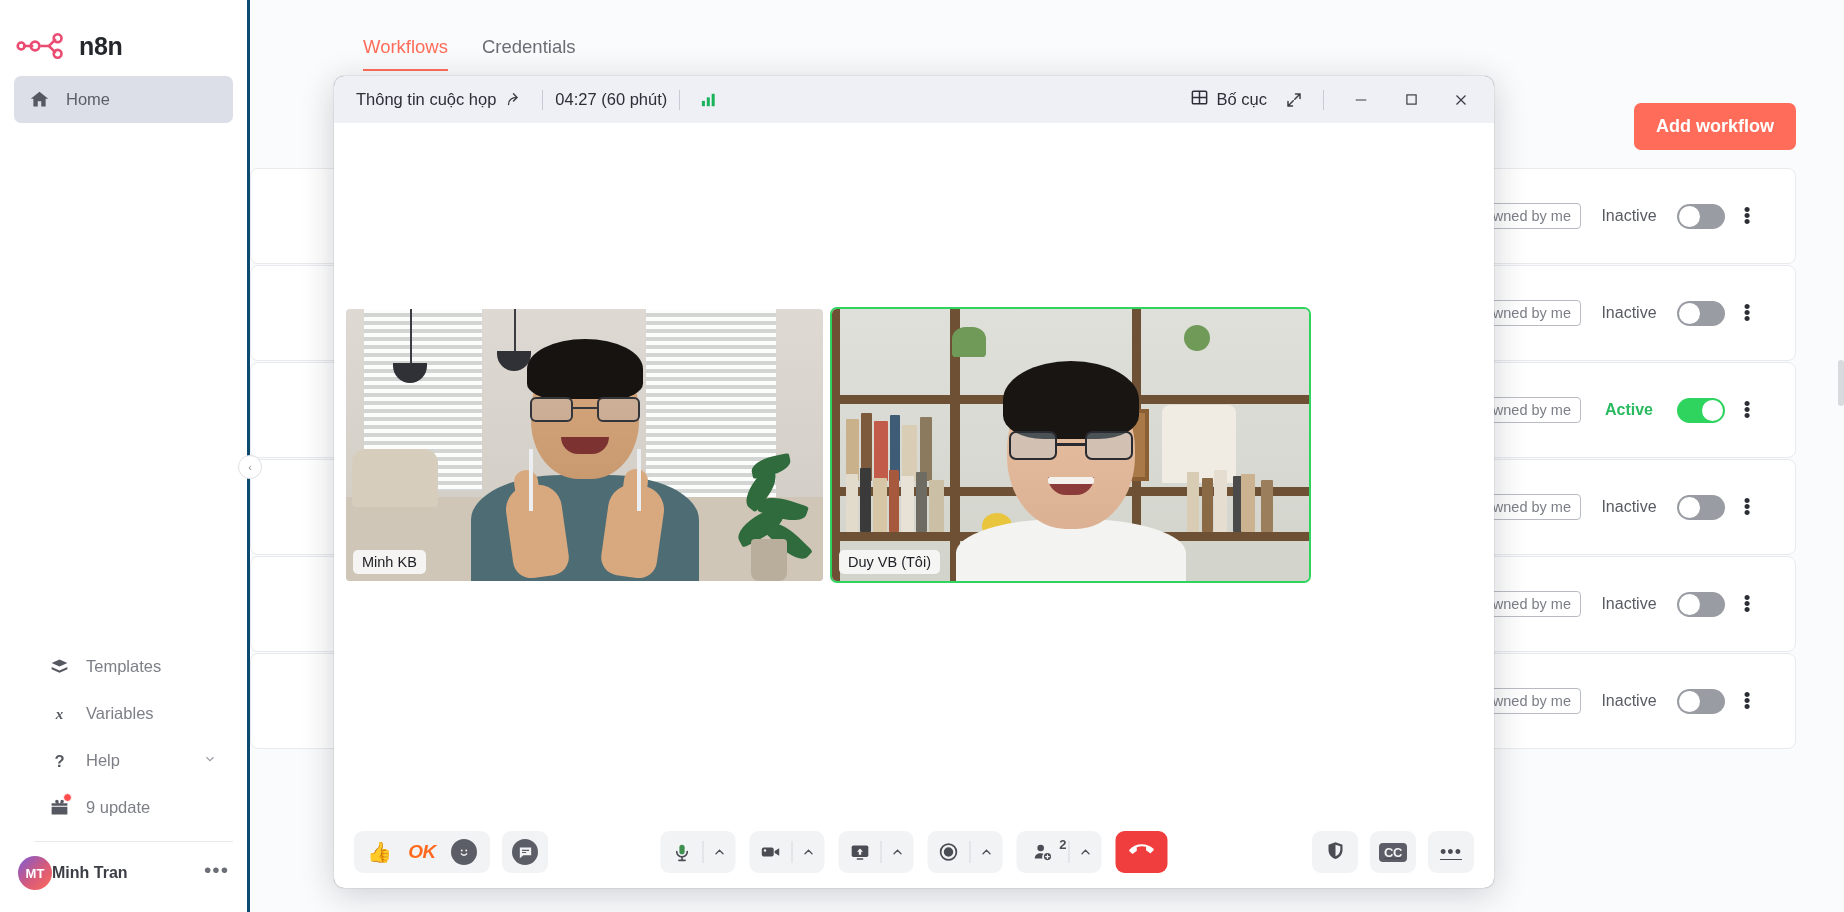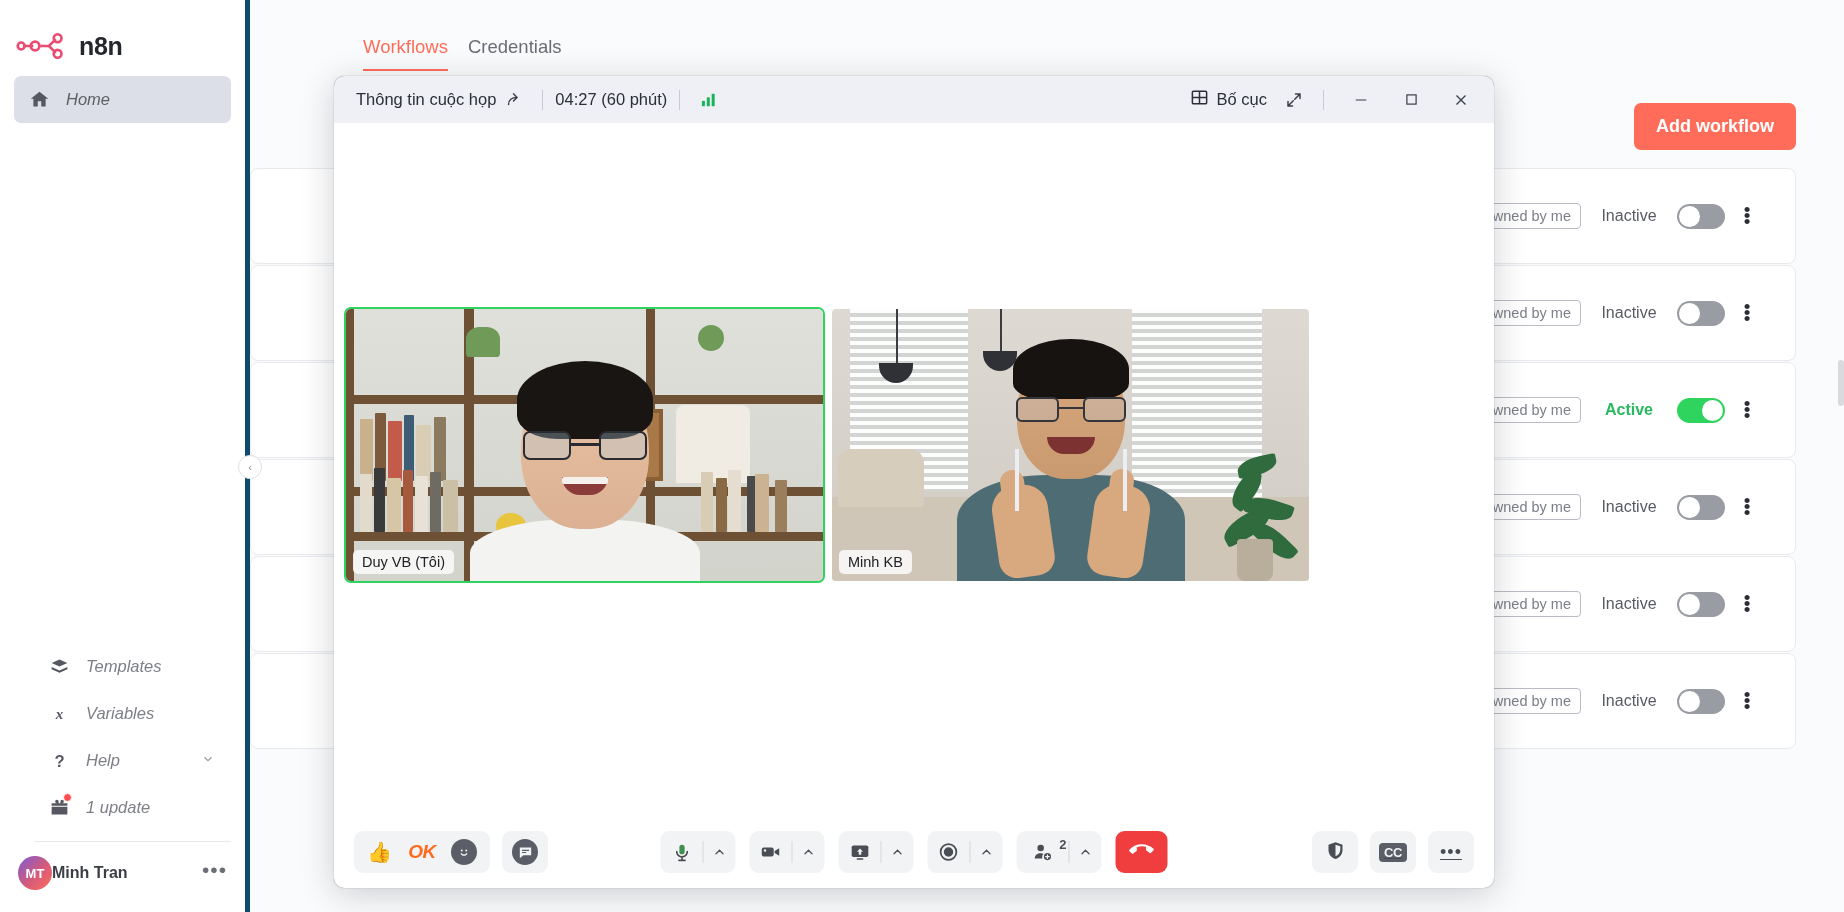--- a/index.html
+++ b/index.html
@@ -6,38 +6,38 @@
   html, body {
     width: 1844px; height: 912px;
     font-family: "Liberation Sans", sans-serif;
     background: #fff; overflow: hidden;
   }
   .app { position: relative; width: 1844px; height: 912px; display: flex; }
 
   
   .sidebar {
     width: 250px; height: 912px; background: #ffffff;
-    border-right: 5px solid #0c4a6e;
+    border-right: 3px solid #0c4a6e;
     display: flex; flex-direction: column;
     flex: 0 0 250px; position: relative; z-index: 5;
   }
   .brand { display: flex; align-items: center; gap: 11px; padding: 24px 0 0 16px; height: 68px; }
   .brand-logo { width: 52px; height: 30px; flex: 0 0 52px; }
   .brand-name { font-size: 25px; font-weight: 700; color: #24272c; letter-spacing: -0.3px; }
 
   .nav-top { padding: 8px 14px 0 14px; }
   .nav-item {
     display: flex; align-items: center; gap: 16px;
     height: 47px; padding: 0 14px; border-radius: 7px;
     color: #7d7f86; font-size: 16.5px; cursor: pointer;
     position: relative;
   }
   .nav-item.active { background: #dcdfe7; color: #5c5f66; }
   .nav-icon { width: 22px; height: 22px; flex: 0 0 22px; display: flex; align-items: center; justify-content: center; color: #555860; }
-  .nav-label { flex: 1; white-space: nowrap; font-style: italic; }
+  .nav-label { flex: 1; white-space: nowrap; }
   .nav-chevron { color: #9a9ca3; font-size: 13px; margin-right: 2px; }
 
   .nav-spacer { flex: 1; }
   .nav-bottom { padding: 0 14px 0 14px; margin-left: 20px; }
   .nav-divider { height: 1px; background: #e8e9ed; margin: 10px 0 0 0; }
 
   .update-dot { position: absolute; width: 9px; height: 9px; border-radius: 50%; background: #ff4d4d; top: 9px; left: 29px; border: 1.5px solid #fff; }
 
   .user-row { display: flex; align-items: center; padding: 14px 18px 22px 18px; }
   .avatar {
@@ -53,21 +53,21 @@
   .collapse-handle {
     position: absolute; left: 238px; top: 455px;
     width: 24px; height: 24px; border-radius: 50%;
     background: #fff; border: 1px solid #e0e1e6;
     display: flex; align-items: center; justify-content: center;
     color: #8a8d94; font-size: 11px; z-index: 9; cursor: pointer;
   }
 
   
   .main { flex: 1; position: relative; background: #fafbfc; height: 912px; }
-  .tabs { display: flex; gap: 20px; padding: 36px 0 0 113px; }
+  .tabs { display: flex; gap: 34px; padding: 36px 0 0 113px; }
   .tab { font-size: 18.5px; color: #6a6d74; padding-bottom: 13px; cursor: pointer; position: relative; }
   .tab.active { color: #ff6d5a; }
   .tab.active::after { content: ""; position: absolute; left: 0; right: 0; bottom: 0; height: 2.5px; background: #ff6d5a; }
 
   .add-workflow {
     position: absolute; right: 48px; top: 103px;
     background: #ff6d5a; color: #fff; border: none;
     font-size: 18px; font-weight: 700; font-family: inherit;
     padding: 0 22px; height: 47px; border-radius: 7px; cursor: pointer;
   }
@@ -290,21 +290,21 @@
             </svg>
         </span>
       </div>
       <div class="nav-item">
         <span class="nav-icon">
           <svg viewBox="0 0 24 24" width="21" height="21" fill="currentColor">
               <path d="M3 11h18v9H3v-9zm0-4h18v3H3V7zm8 0V5a2 2 0 10-2 2h2zm2 0h2a2 2 0 10-2-2v2z"></path>
             </svg>
         </span>
         <span class="update-dot"></span>
-        <span class="nav-label">1 update</span>
+        <span class="nav-label">9 update</span>
       </div>
       <div class="nav-divider"></div>
     </div>
 
     <div class="user-row">
       <span class="avatar">MT</span>
       <span class="user-name">Minh Tran</span>
       <span class="user-dots">•••</span>
     </div>
   </aside>
@@ -451,20 +451,65 @@
       <span class="mh-win">
         <svg viewBox="0 0 24 24" width="18" height="18" fill="none" stroke="currentColor" stroke-width="1.7">
             <path d="M6 6l12 12M18 6L6 18"></path>
           </svg>
       </span>
     </div>
 
     <div class="meet-stage">
       <div class="tiles">
 
+        <div class="tile">
+          <div class="scene-b">
+            <div class="window-pane" style="left:18px;top:0;width:118px;height:182px;">
+                <span class="blind"></span>
+              </div>
+            <div class="window-pane" style="left:300px;top:0;width:130px;height:196px;">
+                <span class="blind"></span>
+              </div>
+            <div style="position:absolute;left:0;right:0;bottom:0;height:84px;background:#cfc6b8;"></div>
+            <div class="lamp-cord" style="left:64px;height:56px;"></div>
+            <div class="lamp" style="left:47px;top:54px;"></div>
+            <div class="lamp-cord" style="left:168px;height:44px;"></div>
+            <div class="lamp" style="left:151px;top:42px;"></div>
+            <div style="position:absolute;left:6px;bottom:74px;width:86px;height:58px;background:#d7cdbd;border-radius:14px 14px 4px 4px;"></div>
+            <div class="plant">
+              <span class="leaf" style="right:30px;bottom:44px;width:52px;height:22px;transform:rotate(-28deg);"></span>
+              <span class="leaf" style="right:10px;bottom:62px;width:48px;height:20px;transform:rotate(18deg);"></span>
+              <span class="leaf" style="right:34px;bottom:82px;width:44px;height:20px;transform:rotate(-52deg);"></span>
+              <span class="leaf" style="right:4px;bottom:30px;width:50px;height:20px;transform:rotate(44deg);"></span>
+              <span class="leaf" style="right:26px;bottom:106px;width:40px;height:18px;transform:rotate(-12deg);"></span>
+              <span style="position:absolute;right:30px;bottom:0;width:36px;height:42px;background:#b9ae9c;border-radius:4px 4px 8px 8px;"></span>
+            </div>
+            <div class="person-b">
+              <div class="shirt-b"></div>
+              <div class="thumb l">
+                  <span class="thumb-up"></span>
+                </div>
+              <div class="thumb r">
+                  <span class="thumb-up"></span>
+                </div>
+              <div class="head-b"></div>
+              <div class="hair-b"></div>
+              <div class="glasses-b">
+                <span class="lens-b l"></span>
+                  <span class="bridge-b"></span>
+                  <span class="lens-b r"></span>
+              </div>
+              <div class="mouth-b"></div>
+              <span class="earbud" style="left:44px;top:112px;height:62px;"></span>
+              <span class="earbud" style="right:44px;top:112px;height:62px;"></span>
+            </div>
+          </div>
+          <span class="tile-name">Minh KB</span>
+        </div>
+
         <div class="tile speaking">
           <div class="scene-a">
             <div class="shelf-bg"></div>
             <div class="wood" style="left:0;right:0;top:86px;height:9px;"></div>
             <div class="wood" style="left:0;right:0;top:178px;height:9px;"></div>
             <div class="wood" style="left:0;right:0;bottom:40px;height:9px;"></div>
             <div class="wood" style="left:118px;top:0;bottom:0;width:10px;"></div>
             <div class="wood" style="left:300px;top:0;bottom:0;width:9px;"></div>
             <div class="wood" style="left:0;top:0;bottom:0;width:8px;"></div>
             <div style="position:absolute;left:120px;top:18px;width:34px;height:30px;background:#6f9a58;border-radius:40% 40% 12% 12%;"></div>
@@ -501,65 +546,20 @@
                   <span class="lens r"></span>
               </div>
               <div class="mouth-a">
                   <span class="teeth"></span>
                 </div>
             </div>
           </div>
           <span class="tile-name">Duy VB (Tôi)</span>
         </div>
 
-        <div class="tile">
-          <div class="scene-b">
-            <div class="window-pane" style="left:18px;top:0;width:118px;height:182px;">
-                <span class="blind"></span>
-              </div>
-            <div class="window-pane" style="left:300px;top:0;width:130px;height:196px;">
-                <span class="blind"></span>
-              </div>
-            <div style="position:absolute;left:0;right:0;bottom:0;height:84px;background:#cfc6b8;"></div>
-            <div class="lamp-cord" style="left:64px;height:56px;"></div>
-            <div class="lamp" style="left:47px;top:54px;"></div>
-            <div class="lamp-cord" style="left:168px;height:44px;"></div>
-            <div class="lamp" style="left:151px;top:42px;"></div>
-            <div style="position:absolute;left:6px;bottom:74px;width:86px;height:58px;background:#d7cdbd;border-radius:14px 14px 4px 4px;"></div>
-            <div class="plant">
-              <span class="leaf" style="right:30px;bottom:44px;width:52px;height:22px;transform:rotate(-28deg);"></span>
-              <span class="leaf" style="right:10px;bottom:62px;width:48px;height:20px;transform:rotate(18deg);"></span>
-              <span class="leaf" style="right:34px;bottom:82px;width:44px;height:20px;transform:rotate(-52deg);"></span>
-              <span class="leaf" style="right:4px;bottom:30px;width:50px;height:20px;transform:rotate(44deg);"></span>
-              <span class="leaf" style="right:26px;bottom:106px;width:40px;height:18px;transform:rotate(-12deg);"></span>
-              <span style="position:absolute;right:30px;bottom:0;width:36px;height:42px;background:#b9ae9c;border-radius:4px 4px 8px 8px;"></span>
-            </div>
-            <div class="person-b">
-              <div class="shirt-b"></div>
-              <div class="thumb l">
-                  <span class="thumb-up"></span>
-                </div>
-              <div class="thumb r">
-                  <span class="thumb-up"></span>
-                </div>
-              <div class="head-b"></div>
-              <div class="hair-b"></div>
-              <div class="glasses-b">
-                <span class="lens-b l"></span>
-                  <span class="bridge-b"></span>
-                  <span class="lens-b r"></span>
-              </div>
-              <div class="mouth-b"></div>
-              <span class="earbud" style="left:44px;top:112px;height:62px;"></span>
-              <span class="earbud" style="right:44px;top:112px;height:62px;"></span>
-            </div>
-          </div>
-          <span class="tile-name">Minh KB</span>
-        </div>
-
       </div>
     </div>
 
     <div class="meet-bar">
 
       <div class="bar-left">
         <div class="react-grp">
           <span class="react-btn">
             <span>👍</span>
           </span>

